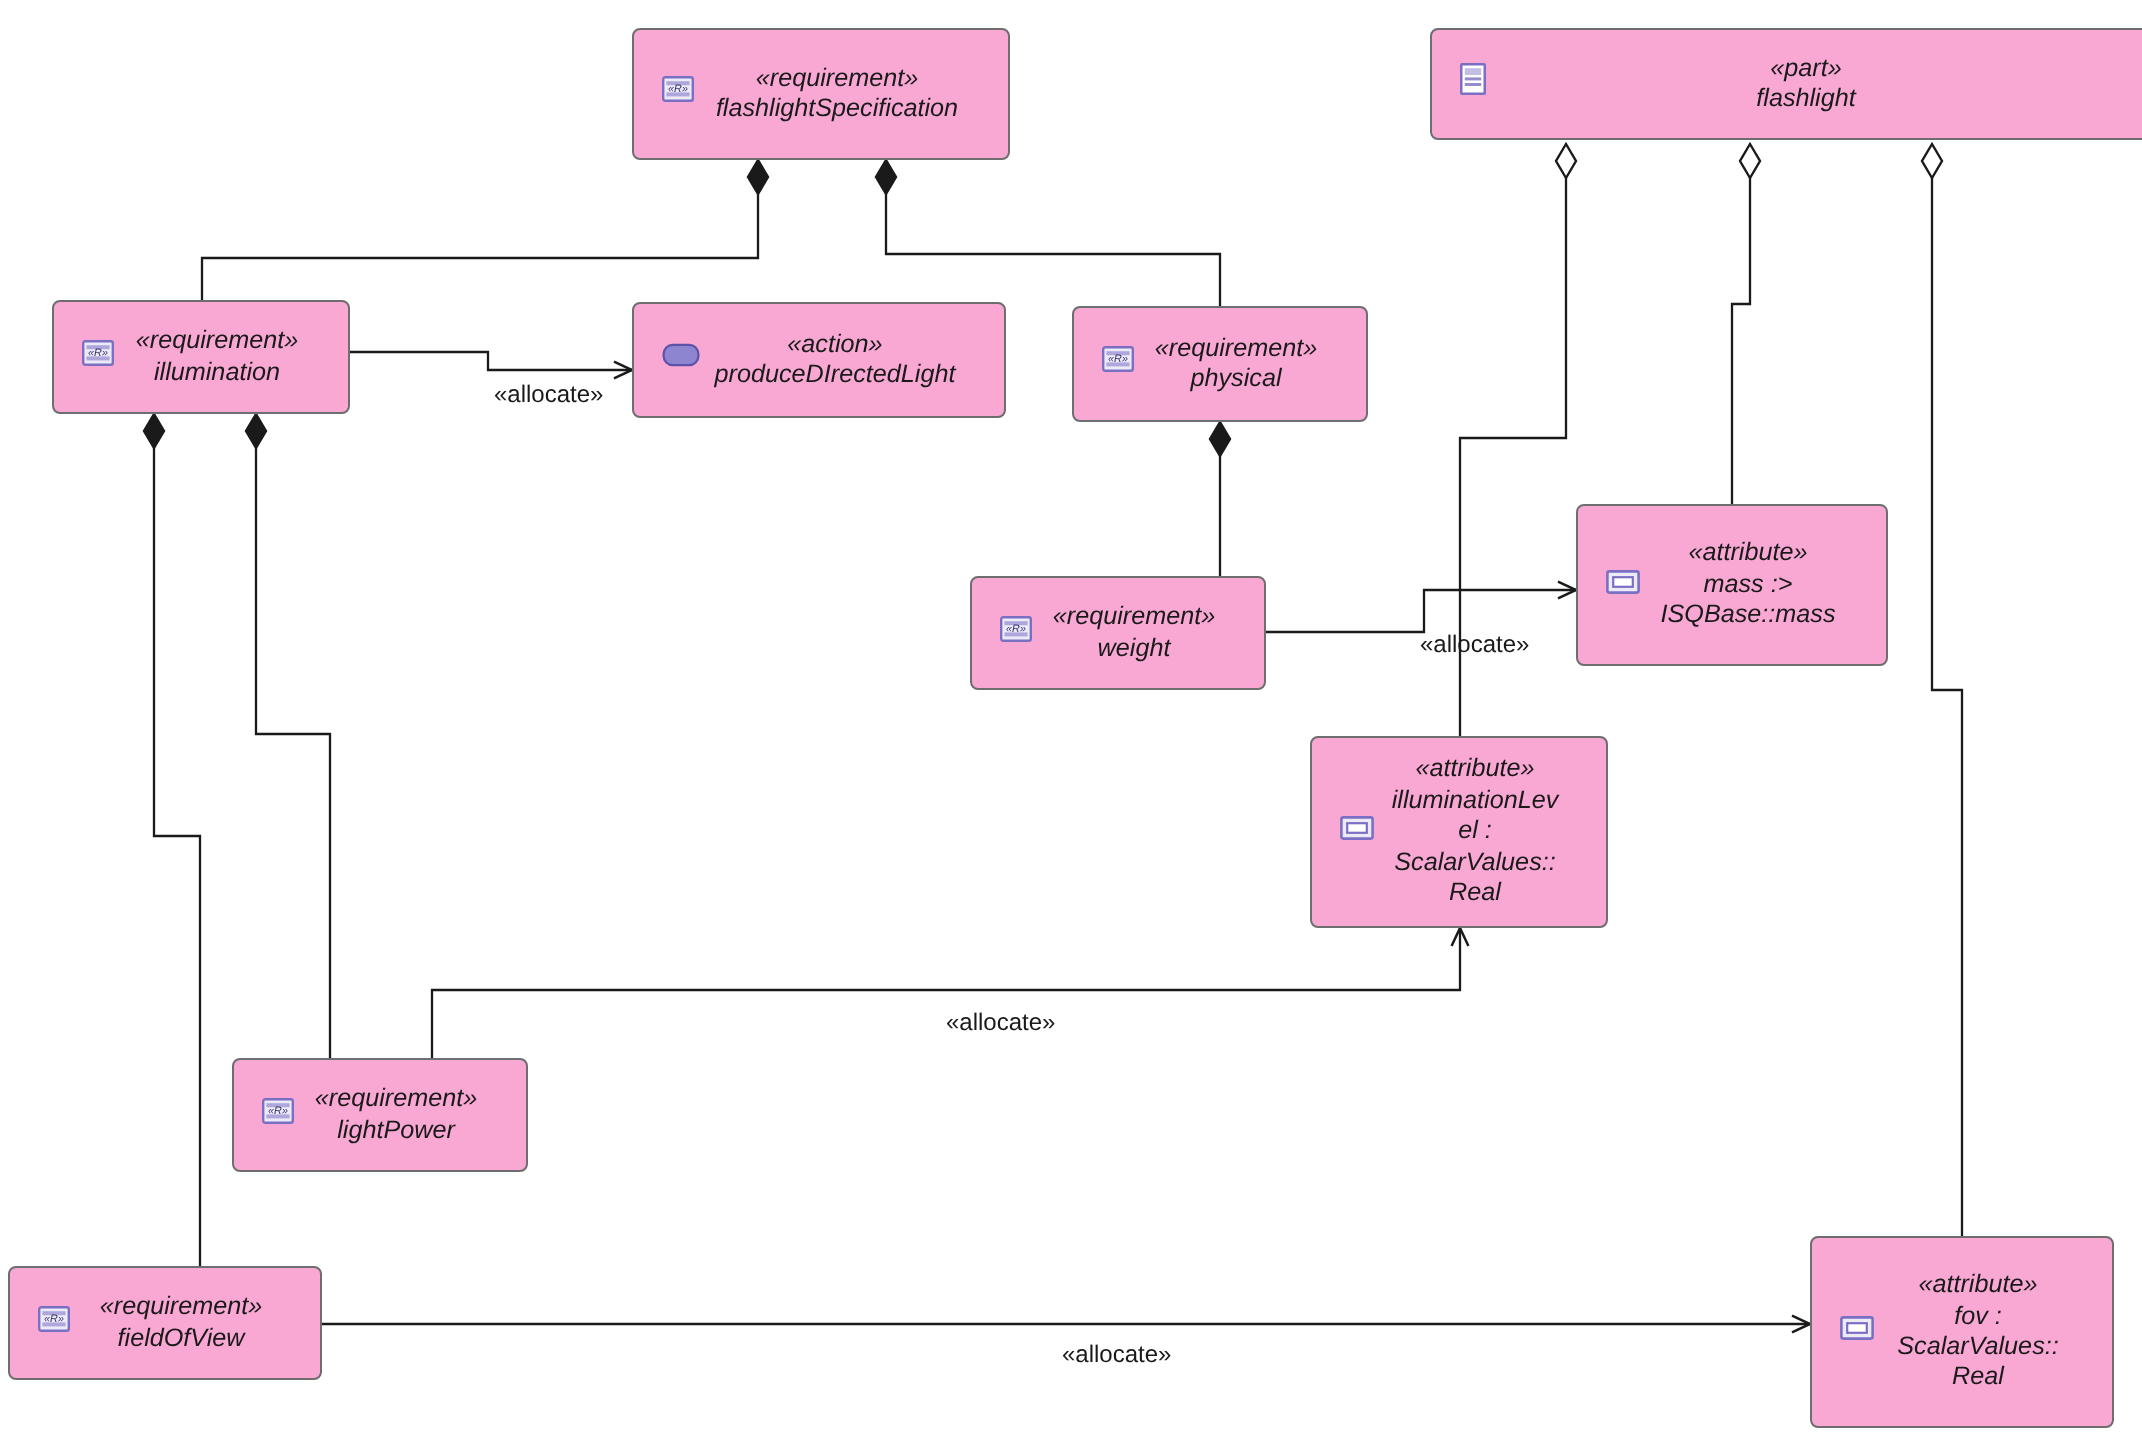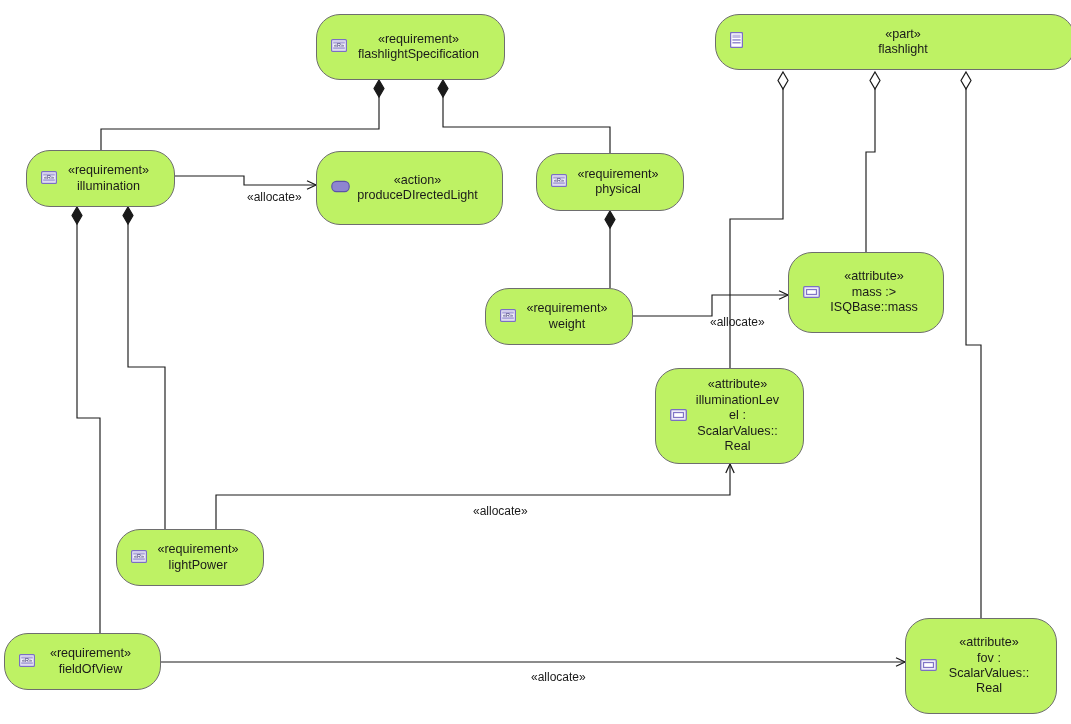--- a/index.html
+++ b/index.html
@@ -23,25 +23,26 @@
     left: 0;
     top: 0;
     width: 1071px;
     height: 724px;
     pointer-events: none;
   }
   .node {
     position: absolute;
     box-sizing: border-box;
     border: 1.3px solid #6e6e6e;
-    border-radius: 24px;
-    background: #bef264;
+    border-radius: 4px;
+    background: #f9a8d4;
     display: flex;
     align-items: center;
     justify-content: center;
+    font-style: italic;
   }
   .node-inner {
     position: relative;
     width: 100%;
     display: flex;
     align-items: center;
     justify-content: center;
   }
   .node-label {
     text-align: center;
@@ -149,21 +150,21 @@
           <span class="node-icon" style="left: 14px; top: 50%; transform: translateY(-50%);"><svg width="16" height="13" viewBox="0 0 16 13">
               <rect x="0.6" y="0.6" width="14.8" height="11.8" rx="1" fill="#eceaf7" stroke="#7b6fc4" stroke-width="1.2"></rect>
               <rect x="2.2" y="2.6" width="11.6" height="2.0" fill="#7b6fc4" opacity="0.55"></rect>
               <rect x="2.2" y="8.2" width="11.6" height="2.0" fill="#7b6fc4" opacity="0.55"></rect>
               <text x="8" y="8.0" text-anchor="middle" font-size="5.4" fill="#3b3570" font-family="Liberation Sans, sans-serif">«R»</text>
             </svg></span>
           <div class="node-label">«requirement»
 illumination</div>
         </div>
       </div>
-      <div class="node" style="left: 316px; top: 151px; width: 187px; height: 74px;">
+      <div class="node" style="left: 316px; top: 151px; width: 187px; height: 58px;">
         <div class="node-inner">
           <span class="node-icon" style="left: 14px; top: 50%; transform: translateY(-50%);"><svg width="19" height="13" viewBox="0 0 19 13">
               <rect x="0.8" y="1.4" width="17.4" height="10.2" rx="4.6" fill="#8e85d0" stroke="#5c52a8" stroke-width="1.1"></rect>
             </svg></span>
           <div class="node-label">«action»
 produceDIrectedLight</div>
         </div>
       </div>
       <div class="node" style="left: 536px; top: 153px; width: 148px; height: 58px;">
         <div class="node-inner">

